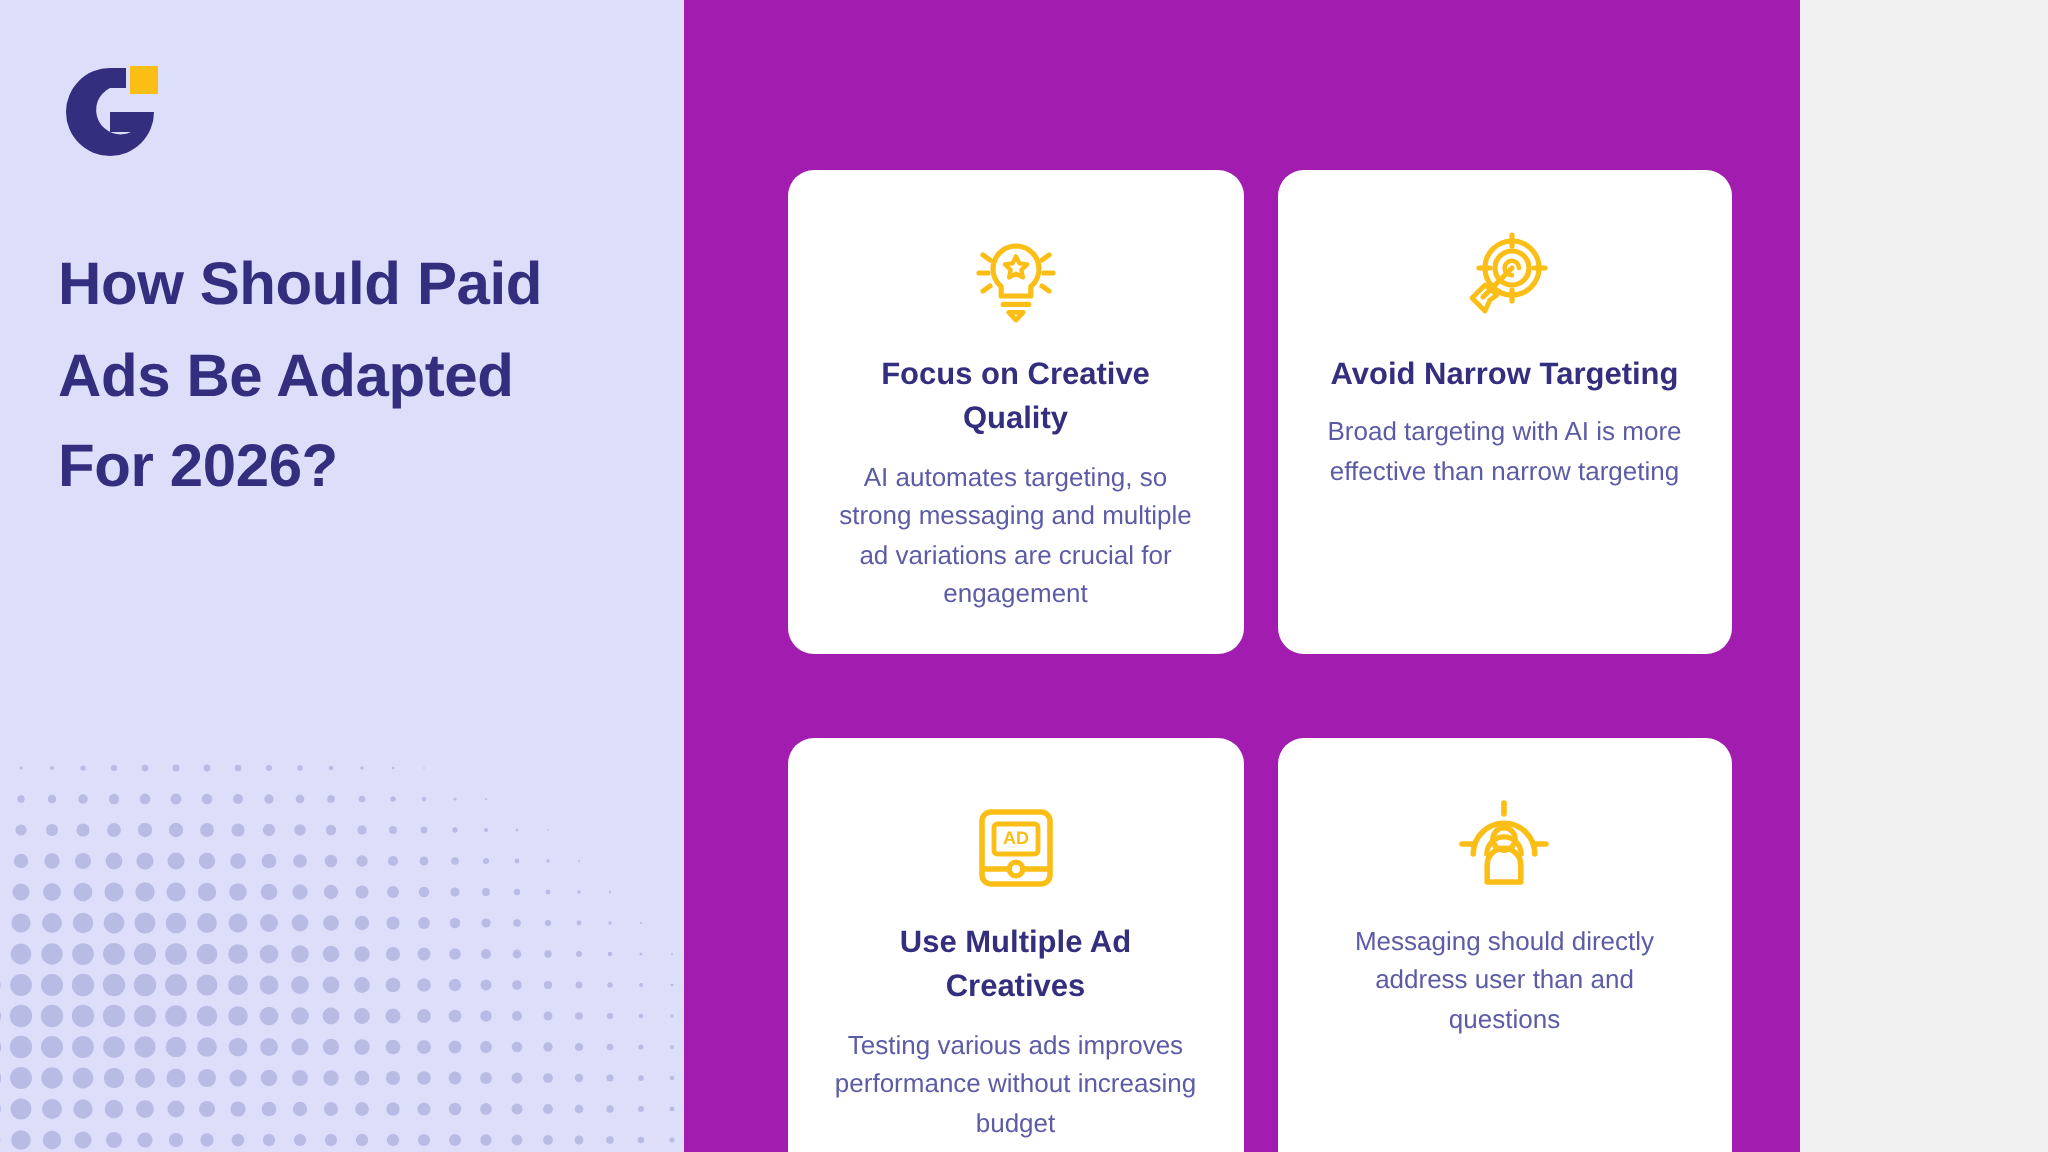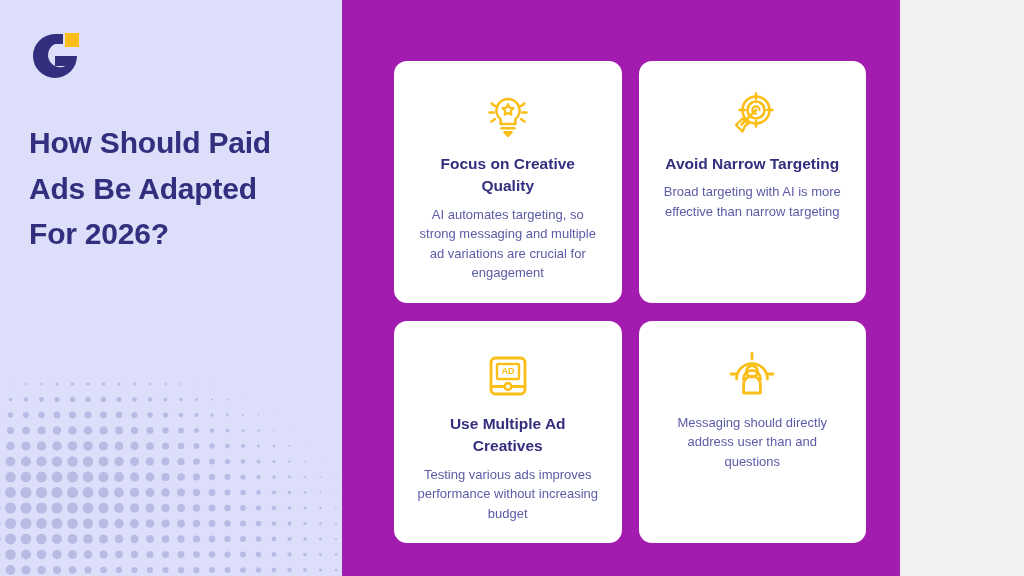--- a/index.html
+++ b/index.html
@@ -62,20 +62,21 @@
     width:100%; height:100%;
   }
   .card {
     background:#ffffff;
     border-radius:13px;
     display:flex;
     flex-direction:column;
     align-items:center;
     padding:26px 22px 20px;
     text-align:center;
+    margin-top:24px;
   }
   .card-icon {
     height:58px;
     display:flex;
     align-items:center;
     justify-content:center;
     margin-bottom:8px;
   }
   .card-title {
     color:#332e7e;

